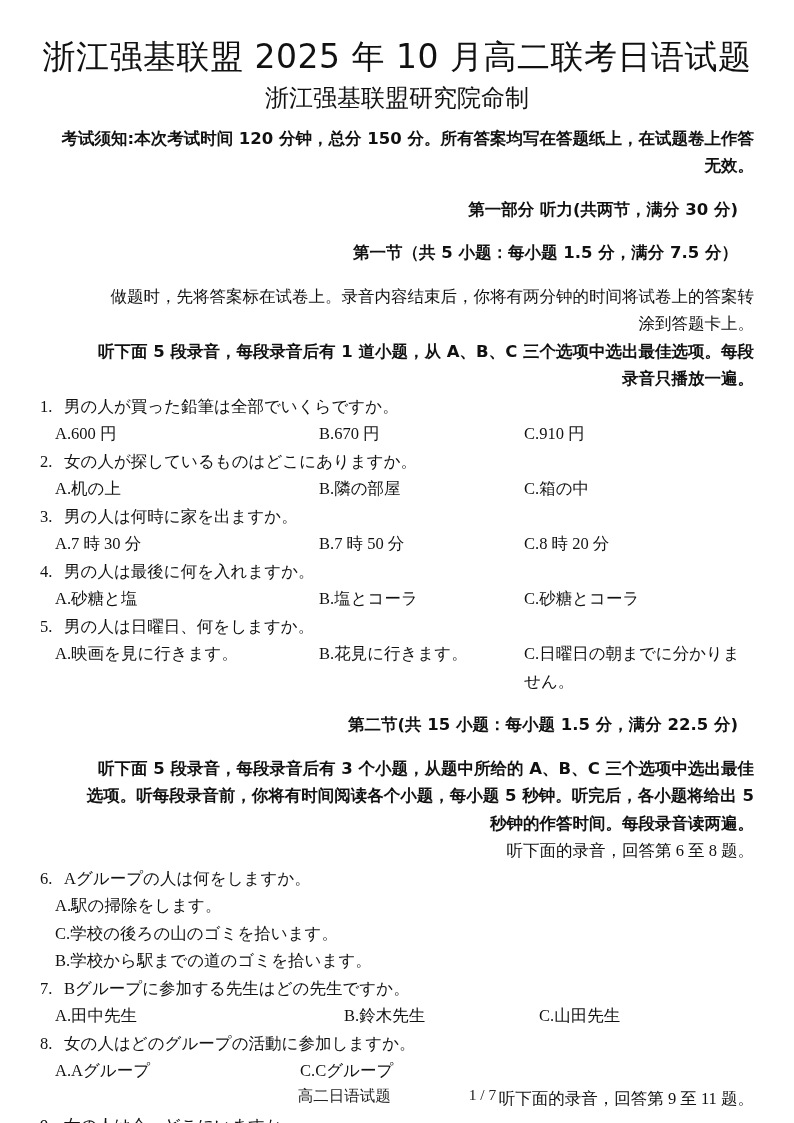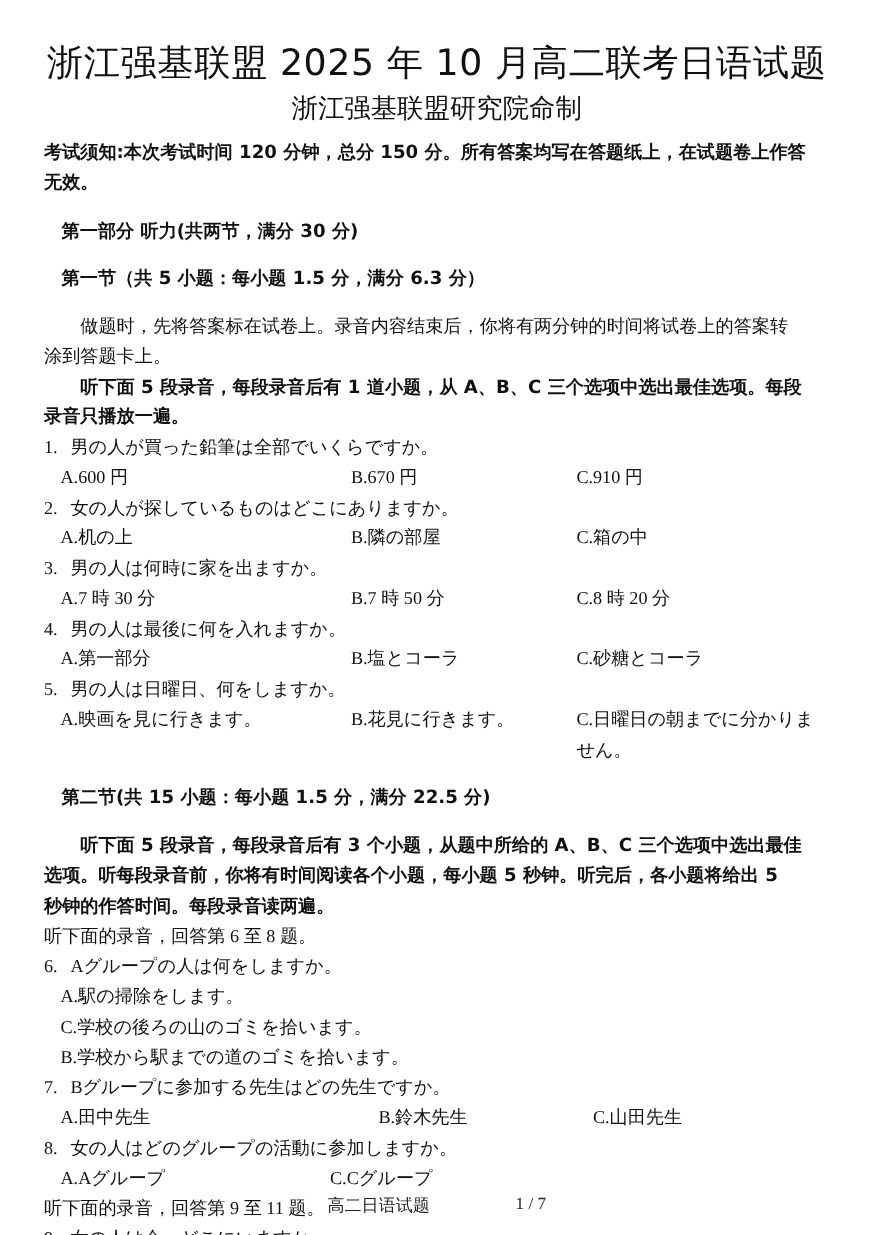--- a/index.html
+++ b/index.html
@@ -28,21 +28,21 @@
     letter-spacing: 0.5px;
     white-space: nowrap;
   }
   .subtitle {
     margin: 2px 0 9px 0;
     font-size: 24px;
     line-height: 1.45;
     text-align: center;
     font-family: "DejaVu Sans", "Liberation Sans", sans-serif;
   }
-  p { margin: 0; }
+  p { margin: 0; text-align: right; }
   .bold { font-weight: bold; font-family: "DejaVu Sans", "Liberation Sans", sans-serif; }
   .serif-reg { font-family: "Liberation Serif", "DejaVu Serif", serif; font-weight: normal; }
   .ml { white-space: pre-line; }
   .indent { text-indent: 2em; }
   .heading { font-weight: bold; font-family: "DejaVu Sans", "Liberation Sans", sans-serif; font-size: 16.5px; margin: 16px; line-height: 27.5px; }
   .section2 { margin-top: 14px; }
   .q-line .q-num { display: inline-block; min-width: 24px; }
   .opt-row { display: flex; padding-left: 15px; }
   .opt-row .opt-a { width: 220px; flex: 0 0 auto; }
   .opt-row .opt-b { width: 205px; flex: 0 0 auto; margin-left: 44px; }
@@ -67,21 +67,21 @@
 <div class="page">
   <div class="content">
 
     <h1 class="title">浙江强基联盟 2025 年 10 月高二联考日语试题</h1>
     <div class="subtitle">浙江强基联盟研究院命制</div>
 
     <p class="bold ml">考试须知:本次考试时间 120 分钟，总分 150 分。所有答案均写在答题纸上，在试题卷上作答
 无效。</p>
 
     <p class="heading">第一部分 听力(共两节，满分 30 分)</p>
-    <p class="heading">第一节（共 5 小题：每小题 1.5 分，满分 6.3 分）</p>
+    <p class="heading">第一节（共 5 小题：每小题 1.5 分，满分 7.5 分）</p>
 
     <p class="serif-reg ml indent">做题时，先将答案标在试卷上。录音内容结束后，你将有两分钟的时间将试卷上的答案转
 涂到答题卡上。</p>
     <p class="bold ml indent">听下面 5 段录音，每段录音后有 1 道小题，从 A、B、C 三个选项中选出最佳选项。每段
 录音只播放一遍。</p>
 
     <div class="q-block">
       <div class="q-line"><span class="q-num">1.</span><span>男の人が買った鉛筆は全部でいくらですか。</span></div>
       <div class="opt-row">
         <span class="opt-a">A.600 円</span>
@@ -104,21 +104,21 @@
       <div class="opt-row">
         <span class="opt-a">A.7 時 30 分</span>
         <span class="opt-b">B.7 時 50 分</span>
         <span class="opt-c">C.8 時 20 分</span>
       </div>
     </div>
 
     <div class="q-block">
       <div class="q-line"><span class="q-num">4.</span><span>男の人は最後に何を入れますか。</span></div>
       <div class="opt-row">
-        <span class="opt-a">A.第一部分</span>
+        <span class="opt-a">A.砂糖と塩</span>
         <span class="opt-b">B.塩とコーラ</span>
         <span class="opt-c">C.砂糖とコーラ</span>
       </div>
     </div>
 
     <div class="q-block">
       <div class="q-line"><span class="q-num">5.</span><span>男の人は日曜日、何をしますか。</span></div>
       <div class="opt-row">
         <span class="opt-a">A.映画を見に行きます。</span>
         <span class="opt-b">B.花見に行きます。</span>

